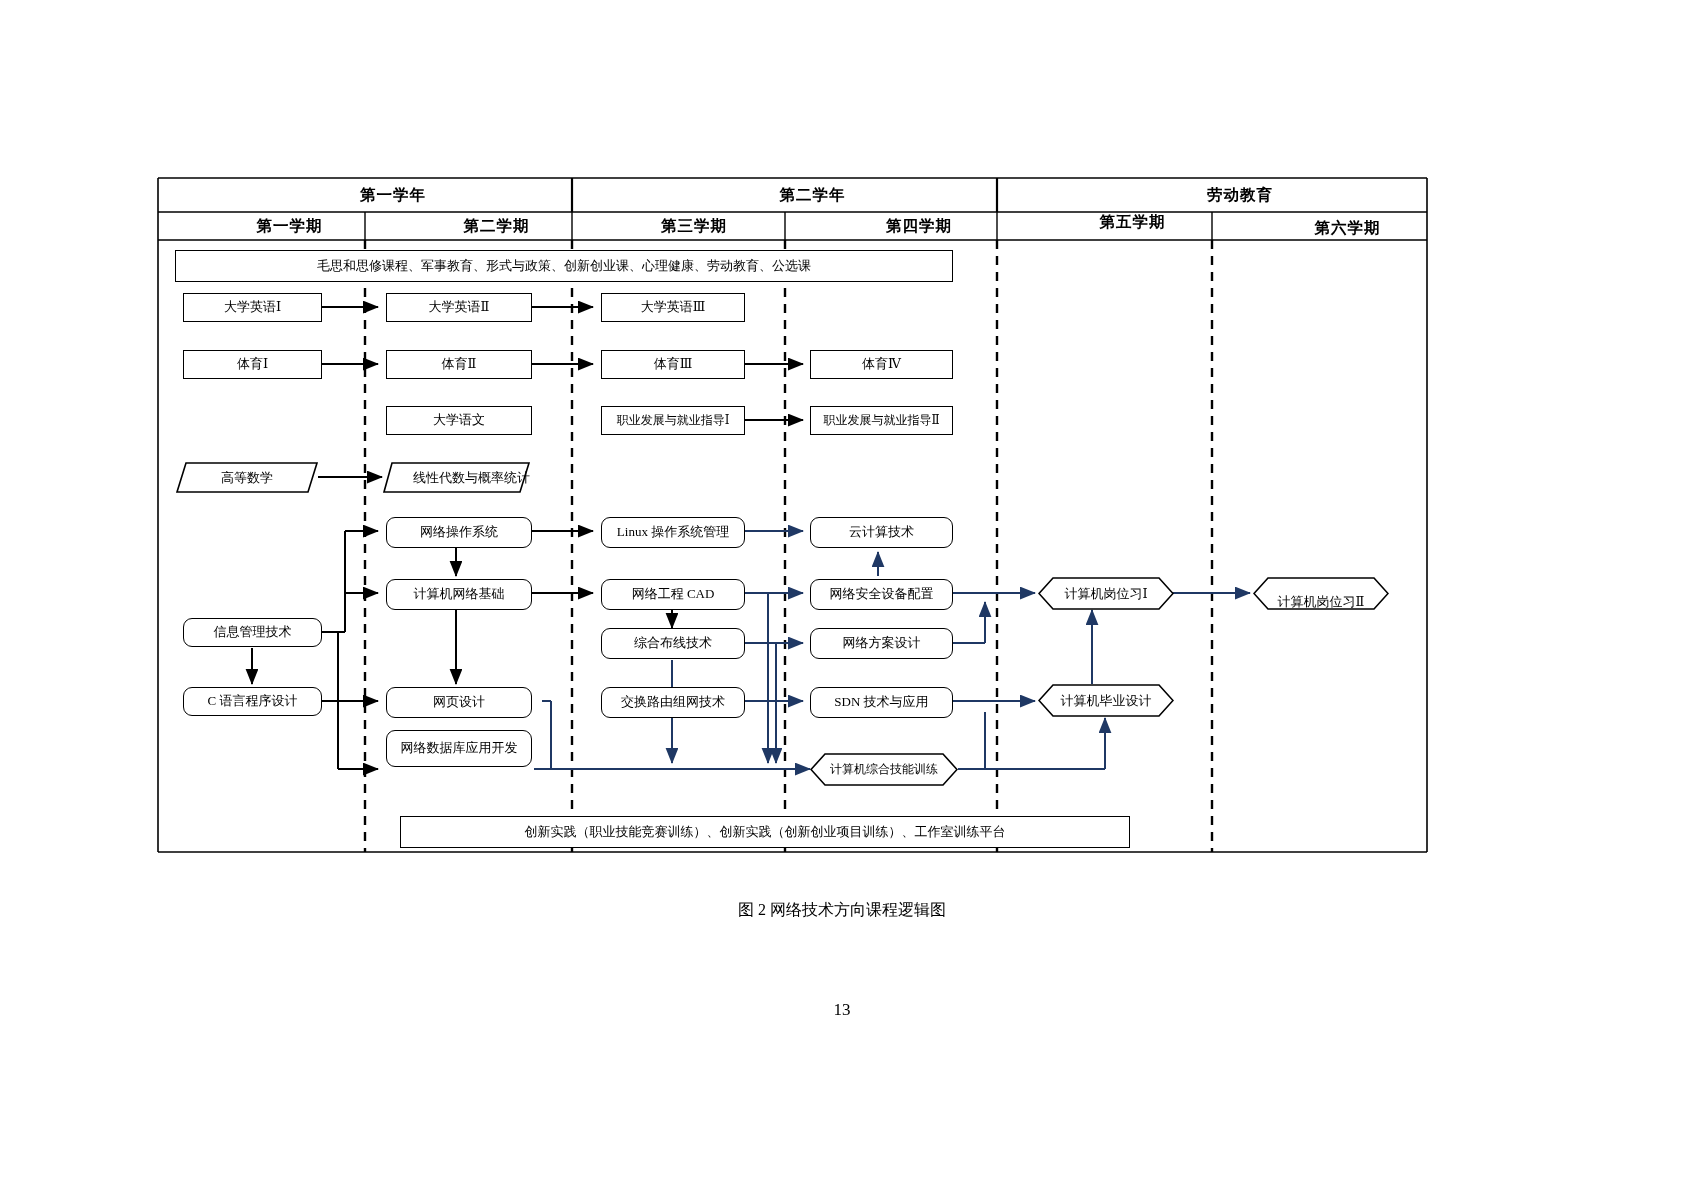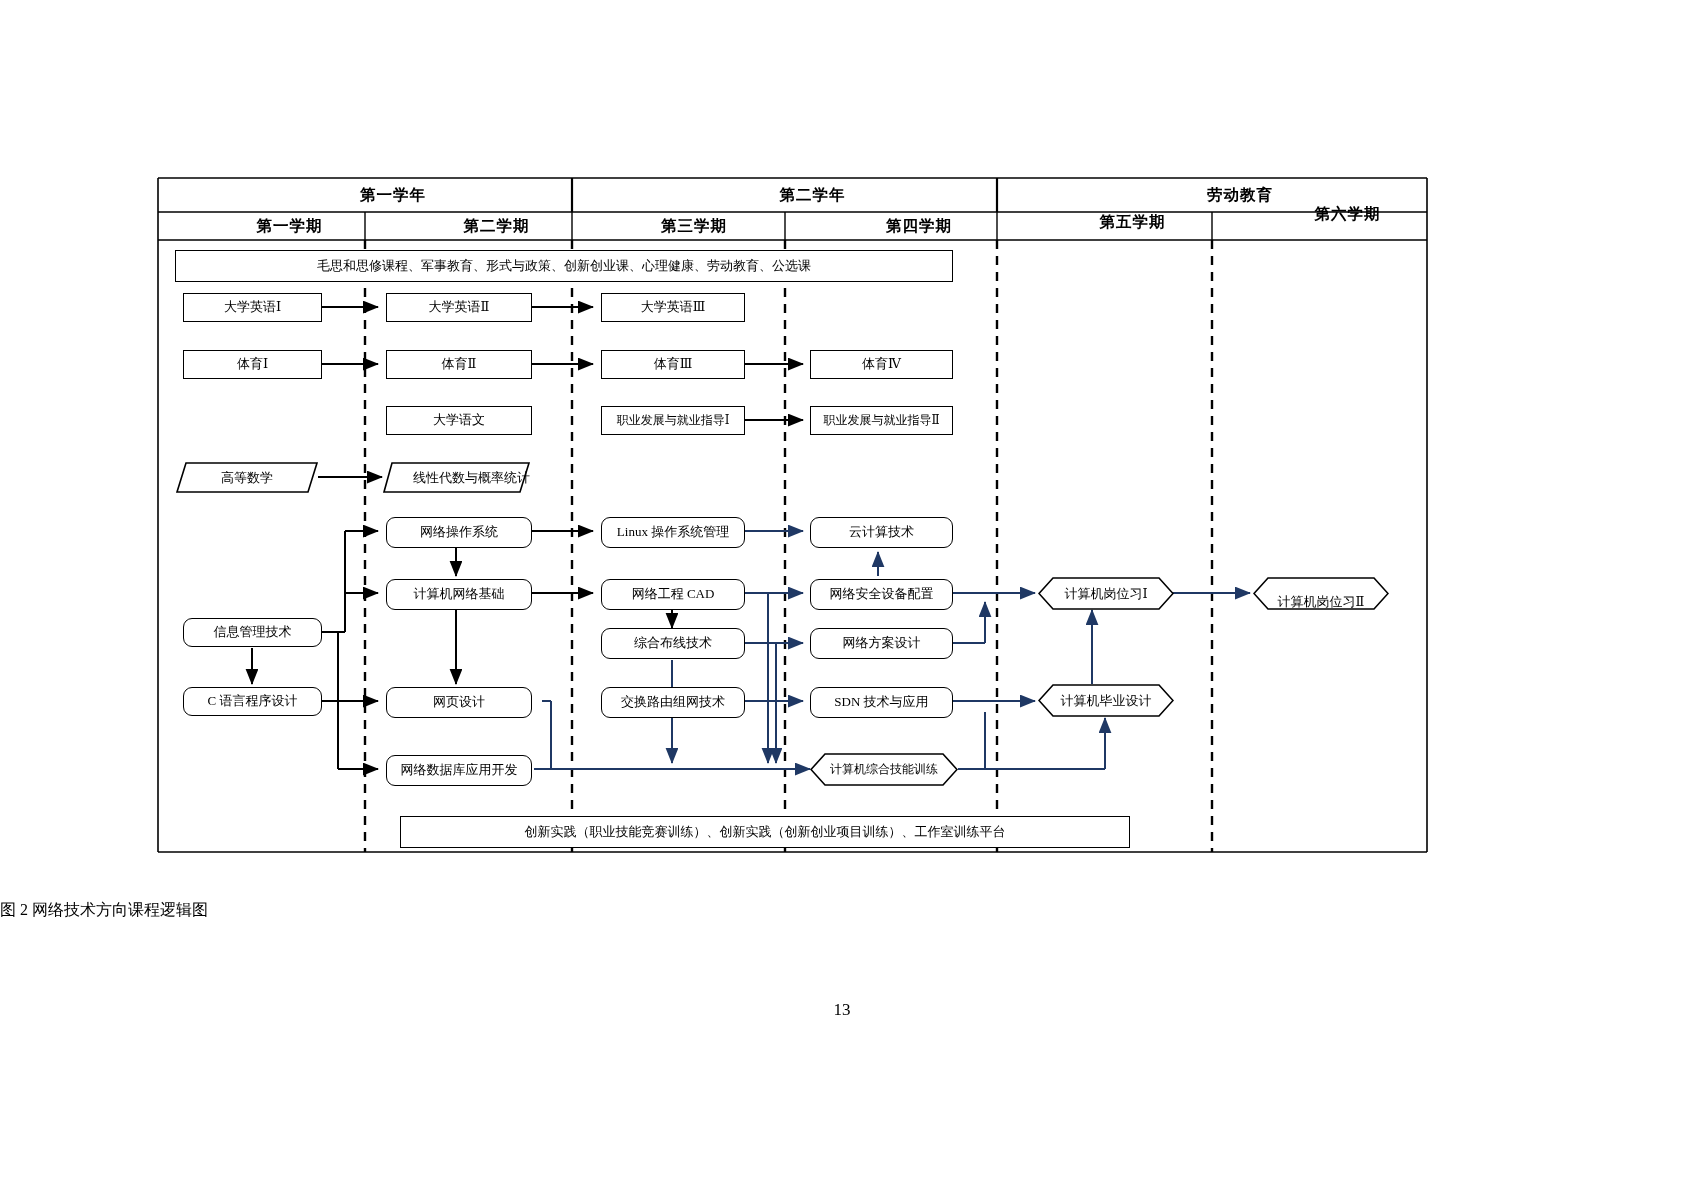--- a/index.html
+++ b/index.html
@@ -87,21 +87,21 @@
     left: 0; top: 0;
   }
   .poly span {
     position: relative;
     z-index: 2;
   }
   
   .caption {
     position: absolute;
     width: 100%;
-    text-align: left;
+    text-align: center;
     font-size: 16px;
   }
   .pagenum {
     position: absolute;
     width: 100%;
     text-align: center;
     font-size: 17px;
   }
 </style>
 </head>
@@ -255,21 +255,21 @@
   </div>
   <div class="hdr-cell" style="left:572px; top:212px; width:188px; height:28px;">
     <span>第三学期</span>
   </div>
   <div class="hdr-cell" style="left:785px; top:212px; width:212px; height:28px;">
     <span>第四学期</span>
   </div>
   <div class="hdr-cell" style="left:997px; top:212px; width:215px; height:20px;">
     <span>第五学期</span>
   </div>
-  <div class="hdr-cell" style="left:1212px; top:198px; width:215px; height:32px;">
+  <div class="hdr-cell" style="left:1212px; top:212px; width:215px; height:32px;">
     <span>第六学期</span>
   </div>
 
   <div class="node banner" style="left:175px; top:250px; width:778px; height:32px;">
     <span>毛思和思修课程、军事教育、形式与政策、创新创业课、心理健康、劳动教育、公选课</span>
   </div>
 
   <div class="node rect" style="left:183px; top:293px; width:139px; height:29px;">
     <span>大学英语Ⅰ</span>
   </div>
@@ -310,21 +310,21 @@
 
   <div class="node rounded shadow" style="left:386px; top:517px; width:146px; height:31px;">
     <span>网络操作系统</span>
   </div>
   <div class="node rounded shadow" style="left:386px; top:579px; width:146px; height:31px;">
     <span>计算机网络基础</span>
   </div>
   <div class="node rounded shadow" style="left:386px; top:687px; width:146px; height:31px;">
     <span>网页设计</span>
   </div>
-  <div class="node rounded shadow" style="left:386px; top:755px; width:146px; height:31px;">
+  <div class="node rounded shadow" style="left:386px; top:730px; width:146px; height:37px;">
     <span>网络数据库应用开发</span>
   </div>
 
   <div class="node rect" style="left:601px; top:293px; width:144px; height:29px;">
     <span>大学英语Ⅲ</span>
   </div>
   <div class="node rect shadow" style="left:601px; top:350px; width:144px; height:29px;">
     <span>体育Ⅲ</span>
   </div>
   <div class="node rect" style="left:601px; top:406px; width:144px; height:29px;">

